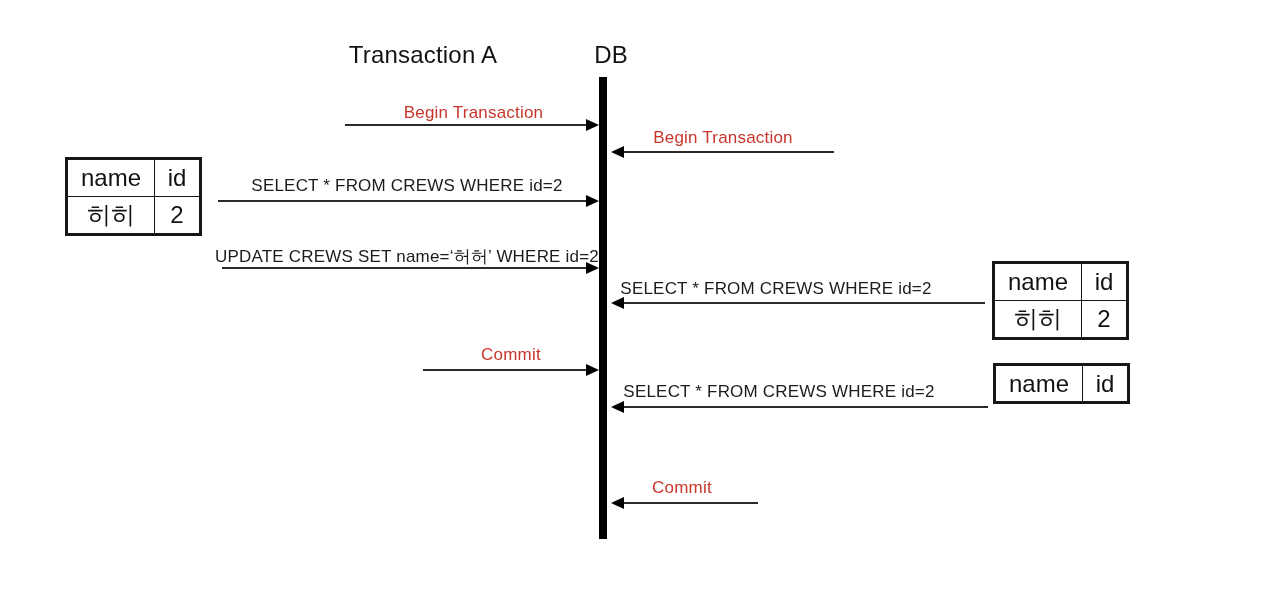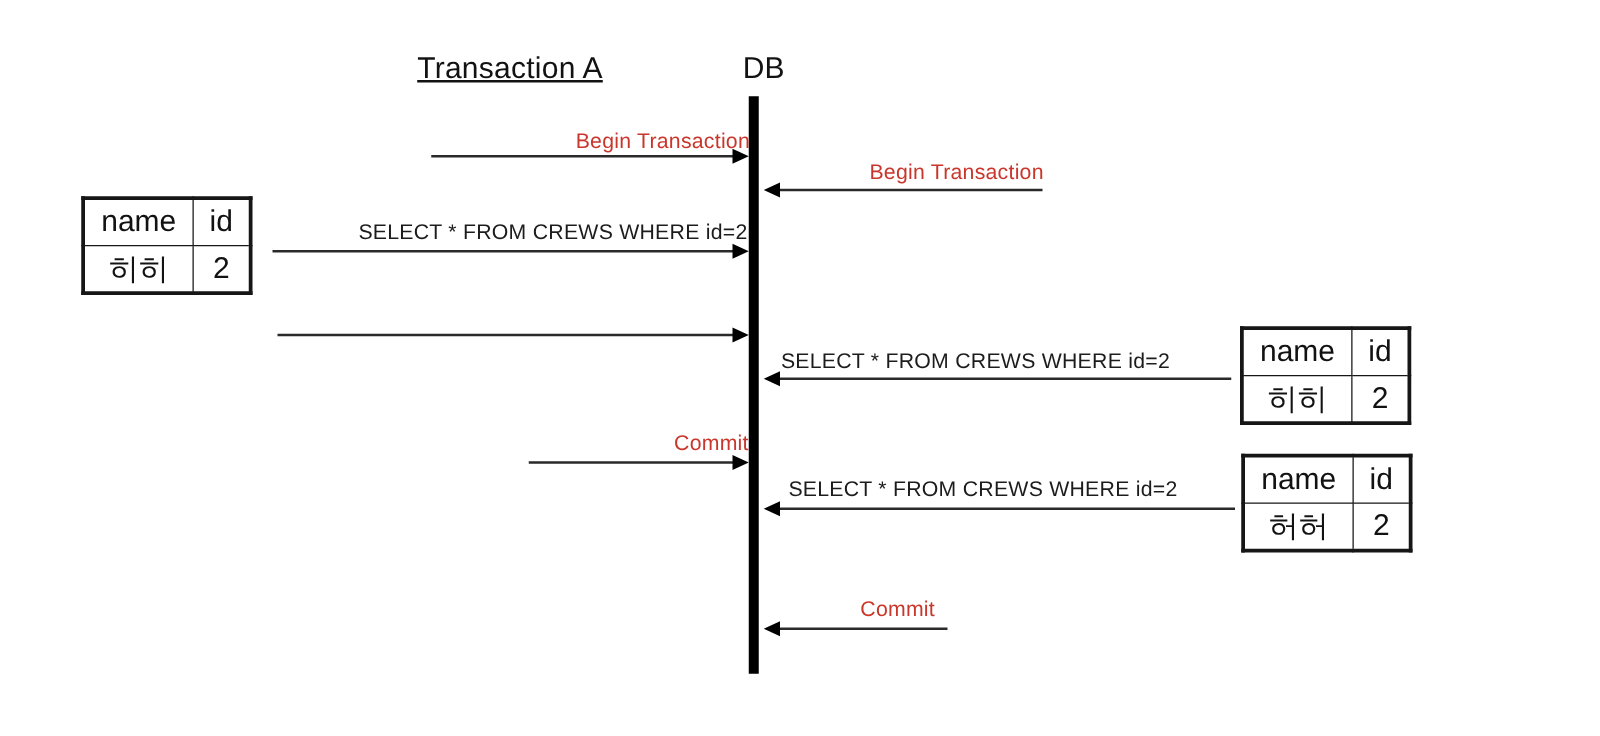--- a/index.html
+++ b/index.html
@@ -28,21 +28,21 @@
   .lifeline{
     position:absolute;
     left:599px;top:77px;
     width:8px;height:462px;
     background:#000;
   }
   .mlabel{
     position:absolute;
     font-size:17px;
     color:var(--ink);
-    text-align:right;
+    text-align:center;
     letter-spacing:0.2px;
     white-space:nowrap;
   }
   .mlabel.red{color:var(--accent);}
   .mline{
     position:absolute;
     height:0;
     border-top:2px solid var(--line);
   }
   .ah{
@@ -71,40 +71,41 @@
     vertical-align:middle;
   }
   .col-name{width:88px;}
   .col-id{width:46px;}
 </style>
 </head>
 <body>
 
 <div class="canvas">
 
-  <div class="hdr" style="left:318px;width:180px;text-decoration:underline;">Transaction A</div>
+  <div class="hdr" style="left:333px;width:180px;">Transaction A</div>
   <div class="hdr" style="left:571px;width:80px;">DB</div>
 
   <div class="lifeline"></div>
 
   <div class="mlabel red" style="left:347px;top:103px;width:253px;">Begin Transaction</div>
   <div class="mline" style="left:345px;top:124px;width:242px;">
     <span class="ah ah-r"></span>
   </div>
 
   <div class="mlabel red" style="left:611px;top:128px;width:224px;">Begin Transaction</div>
   <div class="mline" style="left:623px;top:151px;width:211px;">
     <span class="ah ah-l"></span>
   </div>
 
   <div class="mlabel" style="left:216px;top:176px;width:382px;">SELECT * FROM CREWS WHERE id=2</div>
   <div class="mline" style="left:218px;top:200px;width:369px;">
     <span class="ah ah-r"></span>
   </div>
 
+  <div class="mlabel" style="left:212px;top:245px;width:390px;">UPDATE CREWS SET name=‘허허’ WHERE id=2</div>
   <div class="mline" style="left:222px;top:267px;width:365px;">
     <span class="ah ah-r"></span>
   </div>
 
   <div class="mlabel" style="left:616px;top:279px;width:320px;">SELECT * FROM CREWS WHERE id=2</div>
   <div class="mline" style="left:623px;top:302px;width:362px;">
     <span class="ah ah-l"></span>
   </div>
 
   <div class="mlabel red" style="left:423px;top:345px;width:176px;">Commit</div>
@@ -147,20 +148,16 @@
     </tr>
   </tbody>
     </table>
 
   <table class="dtable" style="left:993px;top:363px;">
     <tbody>
         <tr>
       <th class="col-name">name</th>
       <th class="col-id">id</th>
     </tr>
-    <tr>
-      <td>허허</td>
-      <td>2</td>
-    </tr>
   </tbody>
     </table>
 
 </div>
 
 </body></html>

